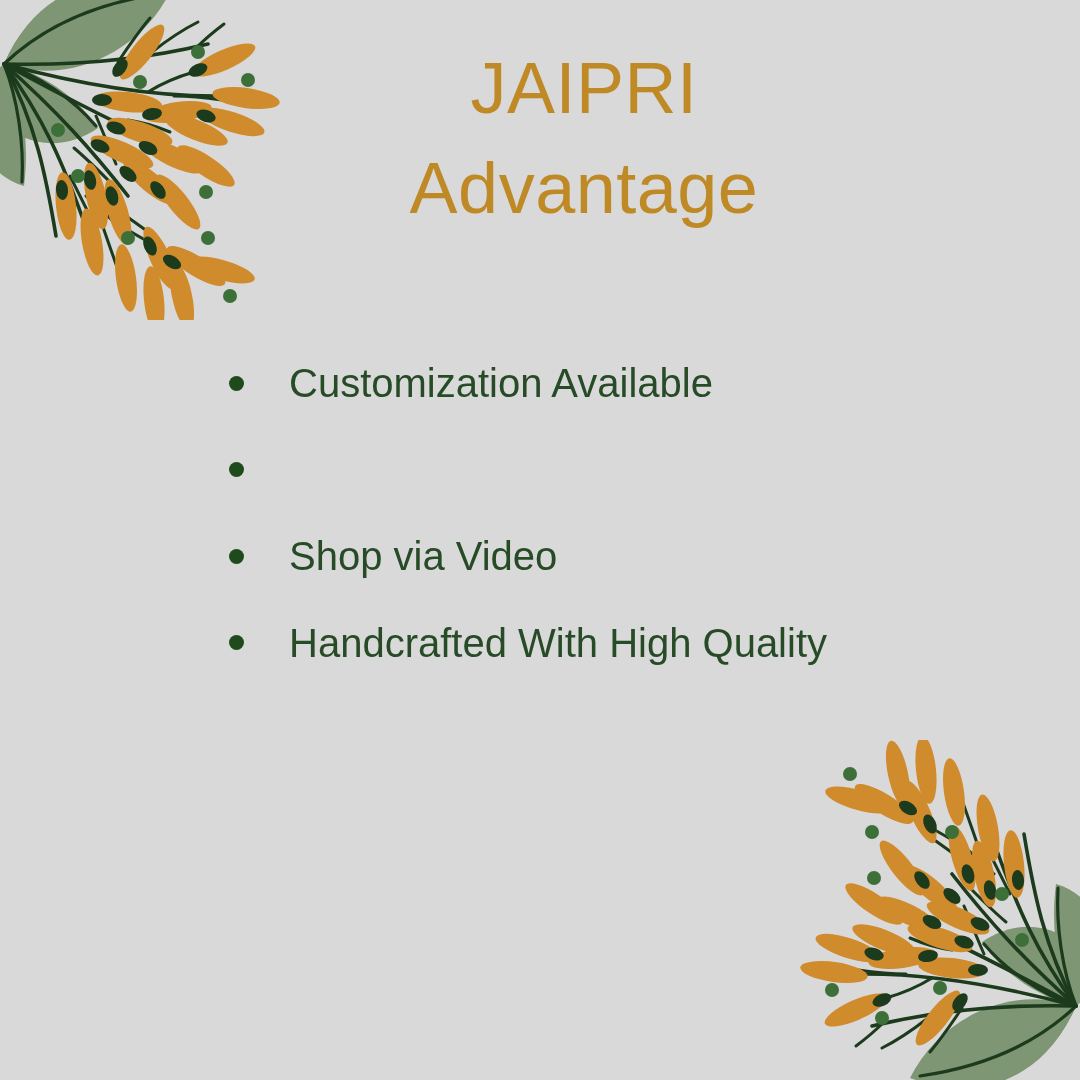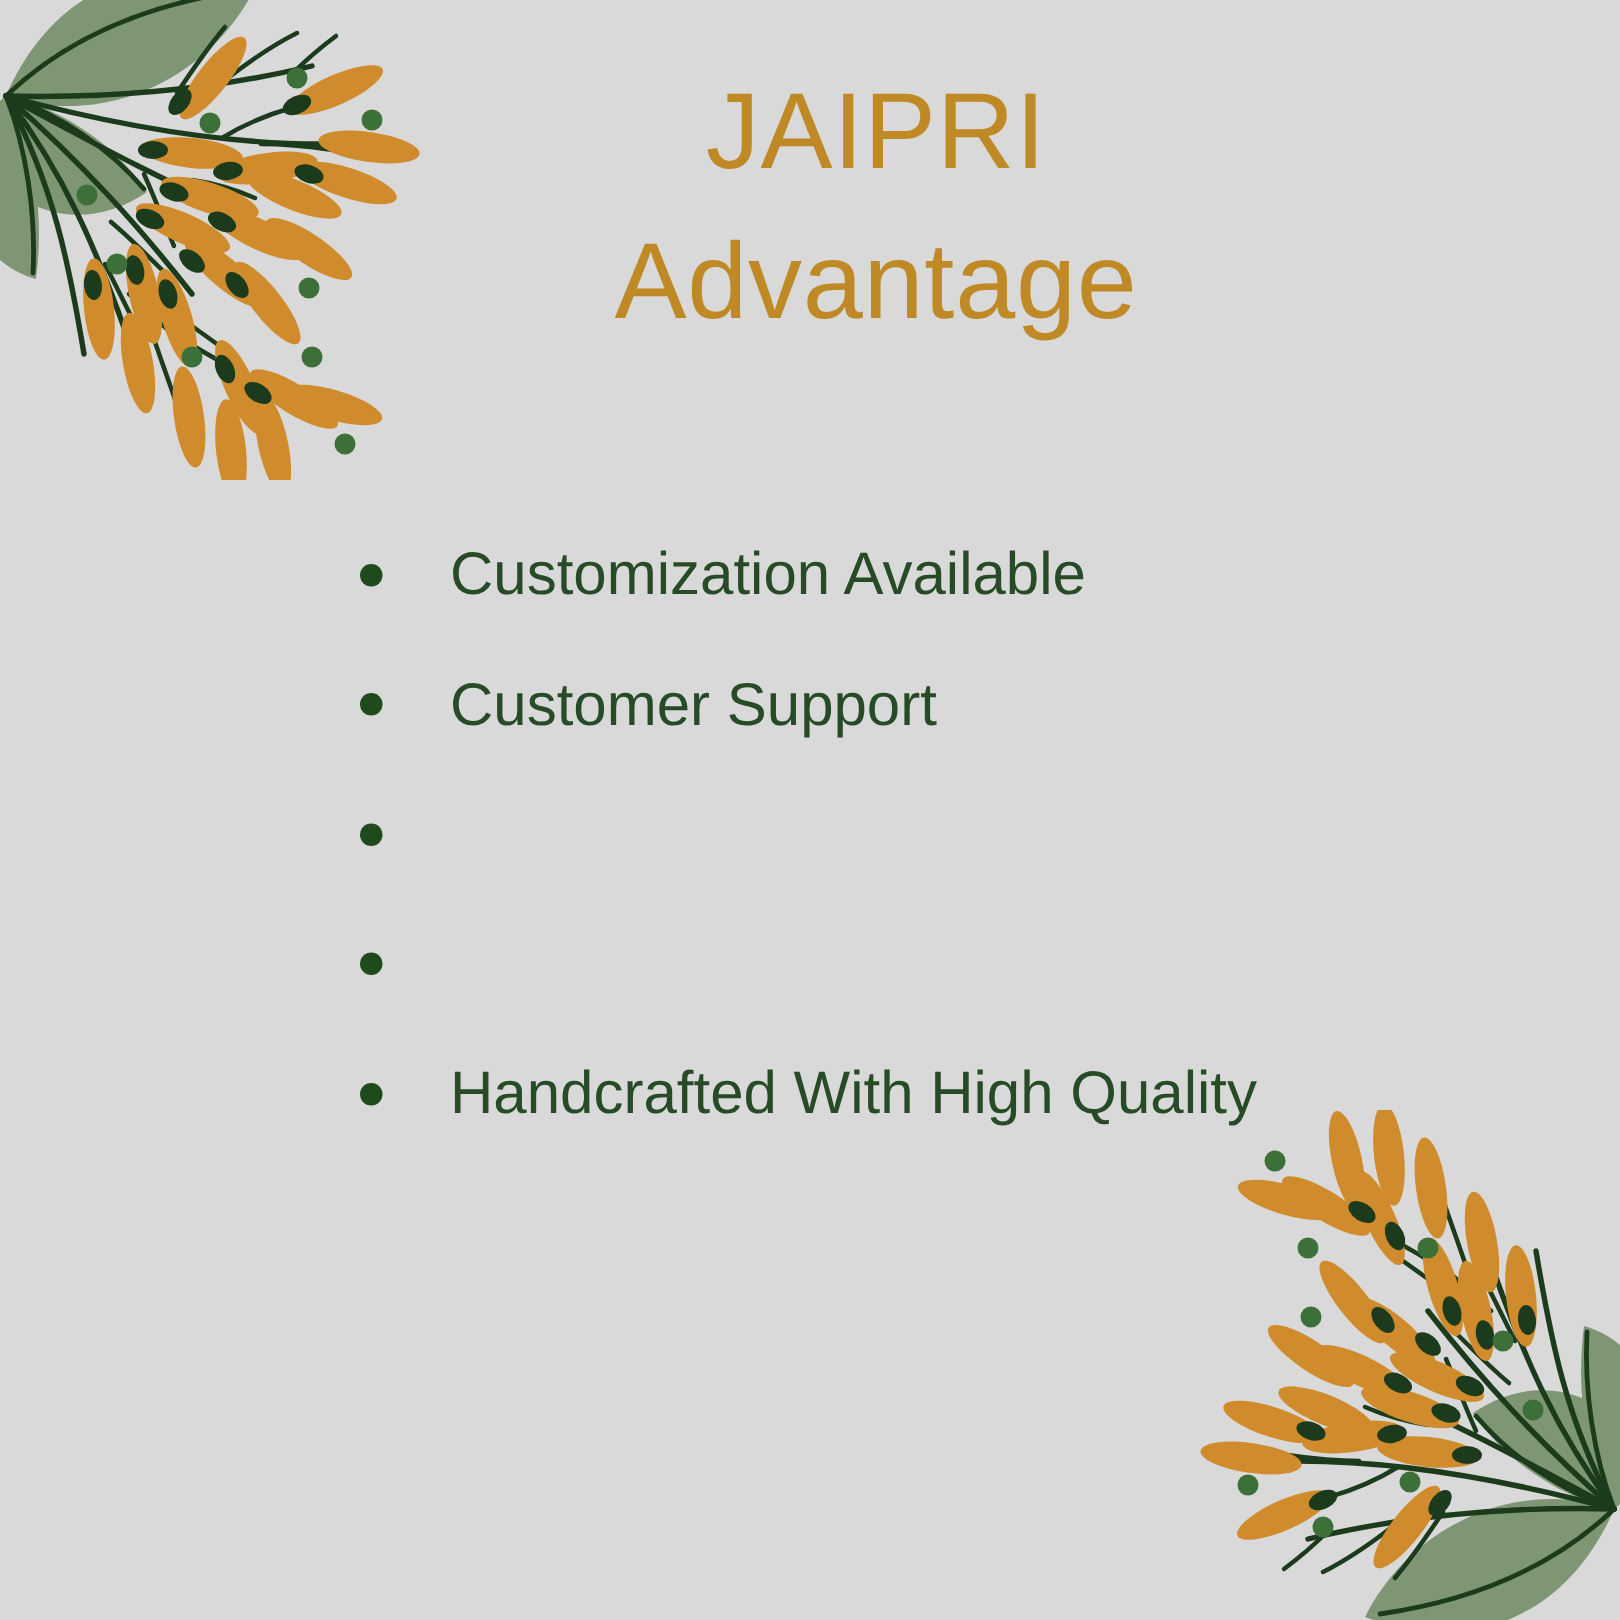--- a/index.html
+++ b/index.html
@@ -60,21 +60,21 @@
   }
   #title-word {
     font-size: 72px;
     line-height: 104px;
   }
 
   
   #advantage-list {
     position: absolute;
     top: 340px;
-    left: 240px;
+    left: 229px;
     width: 760px;
     list-style: none;
     margin: 0;
     padding: 0;
   }
   .advantage-item {
     position: relative;
     height: 86.5px;
     display: flex;
     align-items: center;
@@ -305,27 +305,24 @@
     <span class="title-line" id="title-word">Advantage</span>
   </div>
 
   <ul id="advantage-list">
     <li class="advantage-item">
       <span class="bullet-dot"></span>
       <span class="advantage-label">Customization Available</span>
     </li>
     <li class="advantage-item">
       <span class="bullet-dot"></span>
-      <span class="advantage-label">Customer Support</span>
     </li>
     <li class="advantage-item">
       <span class="bullet-dot"></span>
-    </li>
-    <li class="advantage-item">
-      <span class="bullet-dot"></span>
+      <span class="advantage-label">Shop via Video</span>
     </li>
     <li class="advantage-item">
       <span class="bullet-dot"></span>
       <span class="advantage-label">Handcrafted With High Quality</span>
     </li>
   </ul>
 
 </div>
 
 </body></html>

